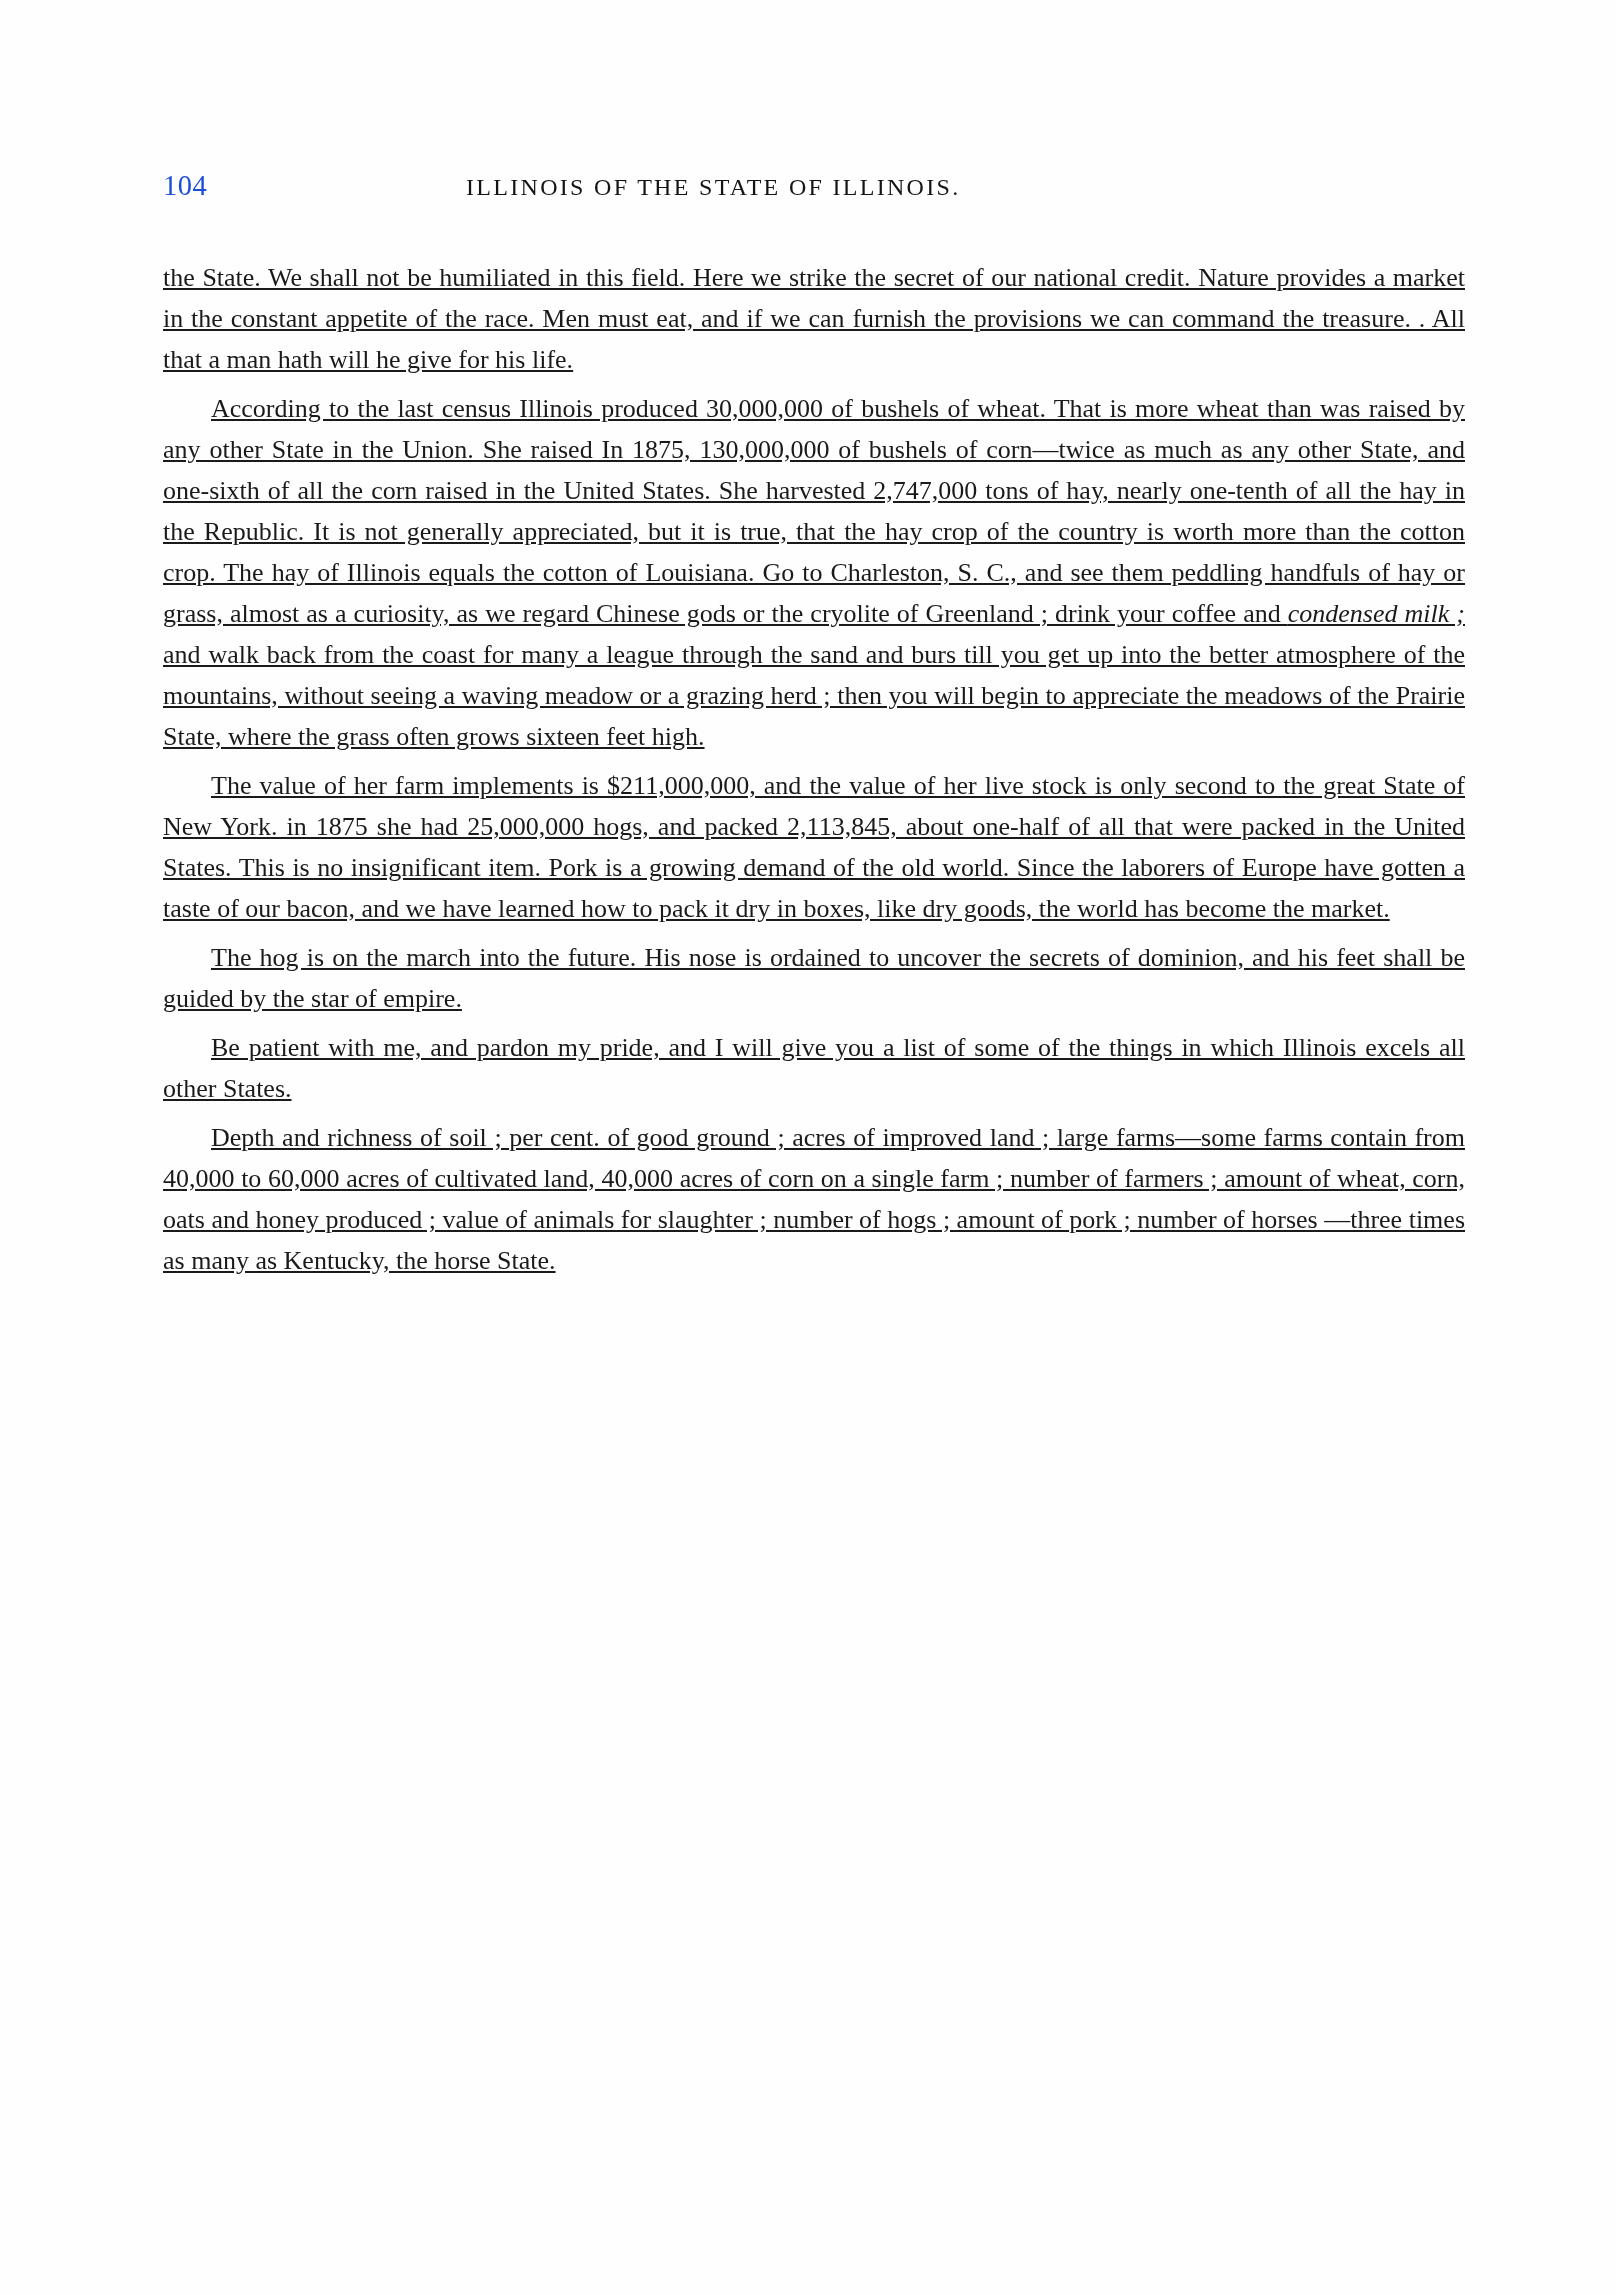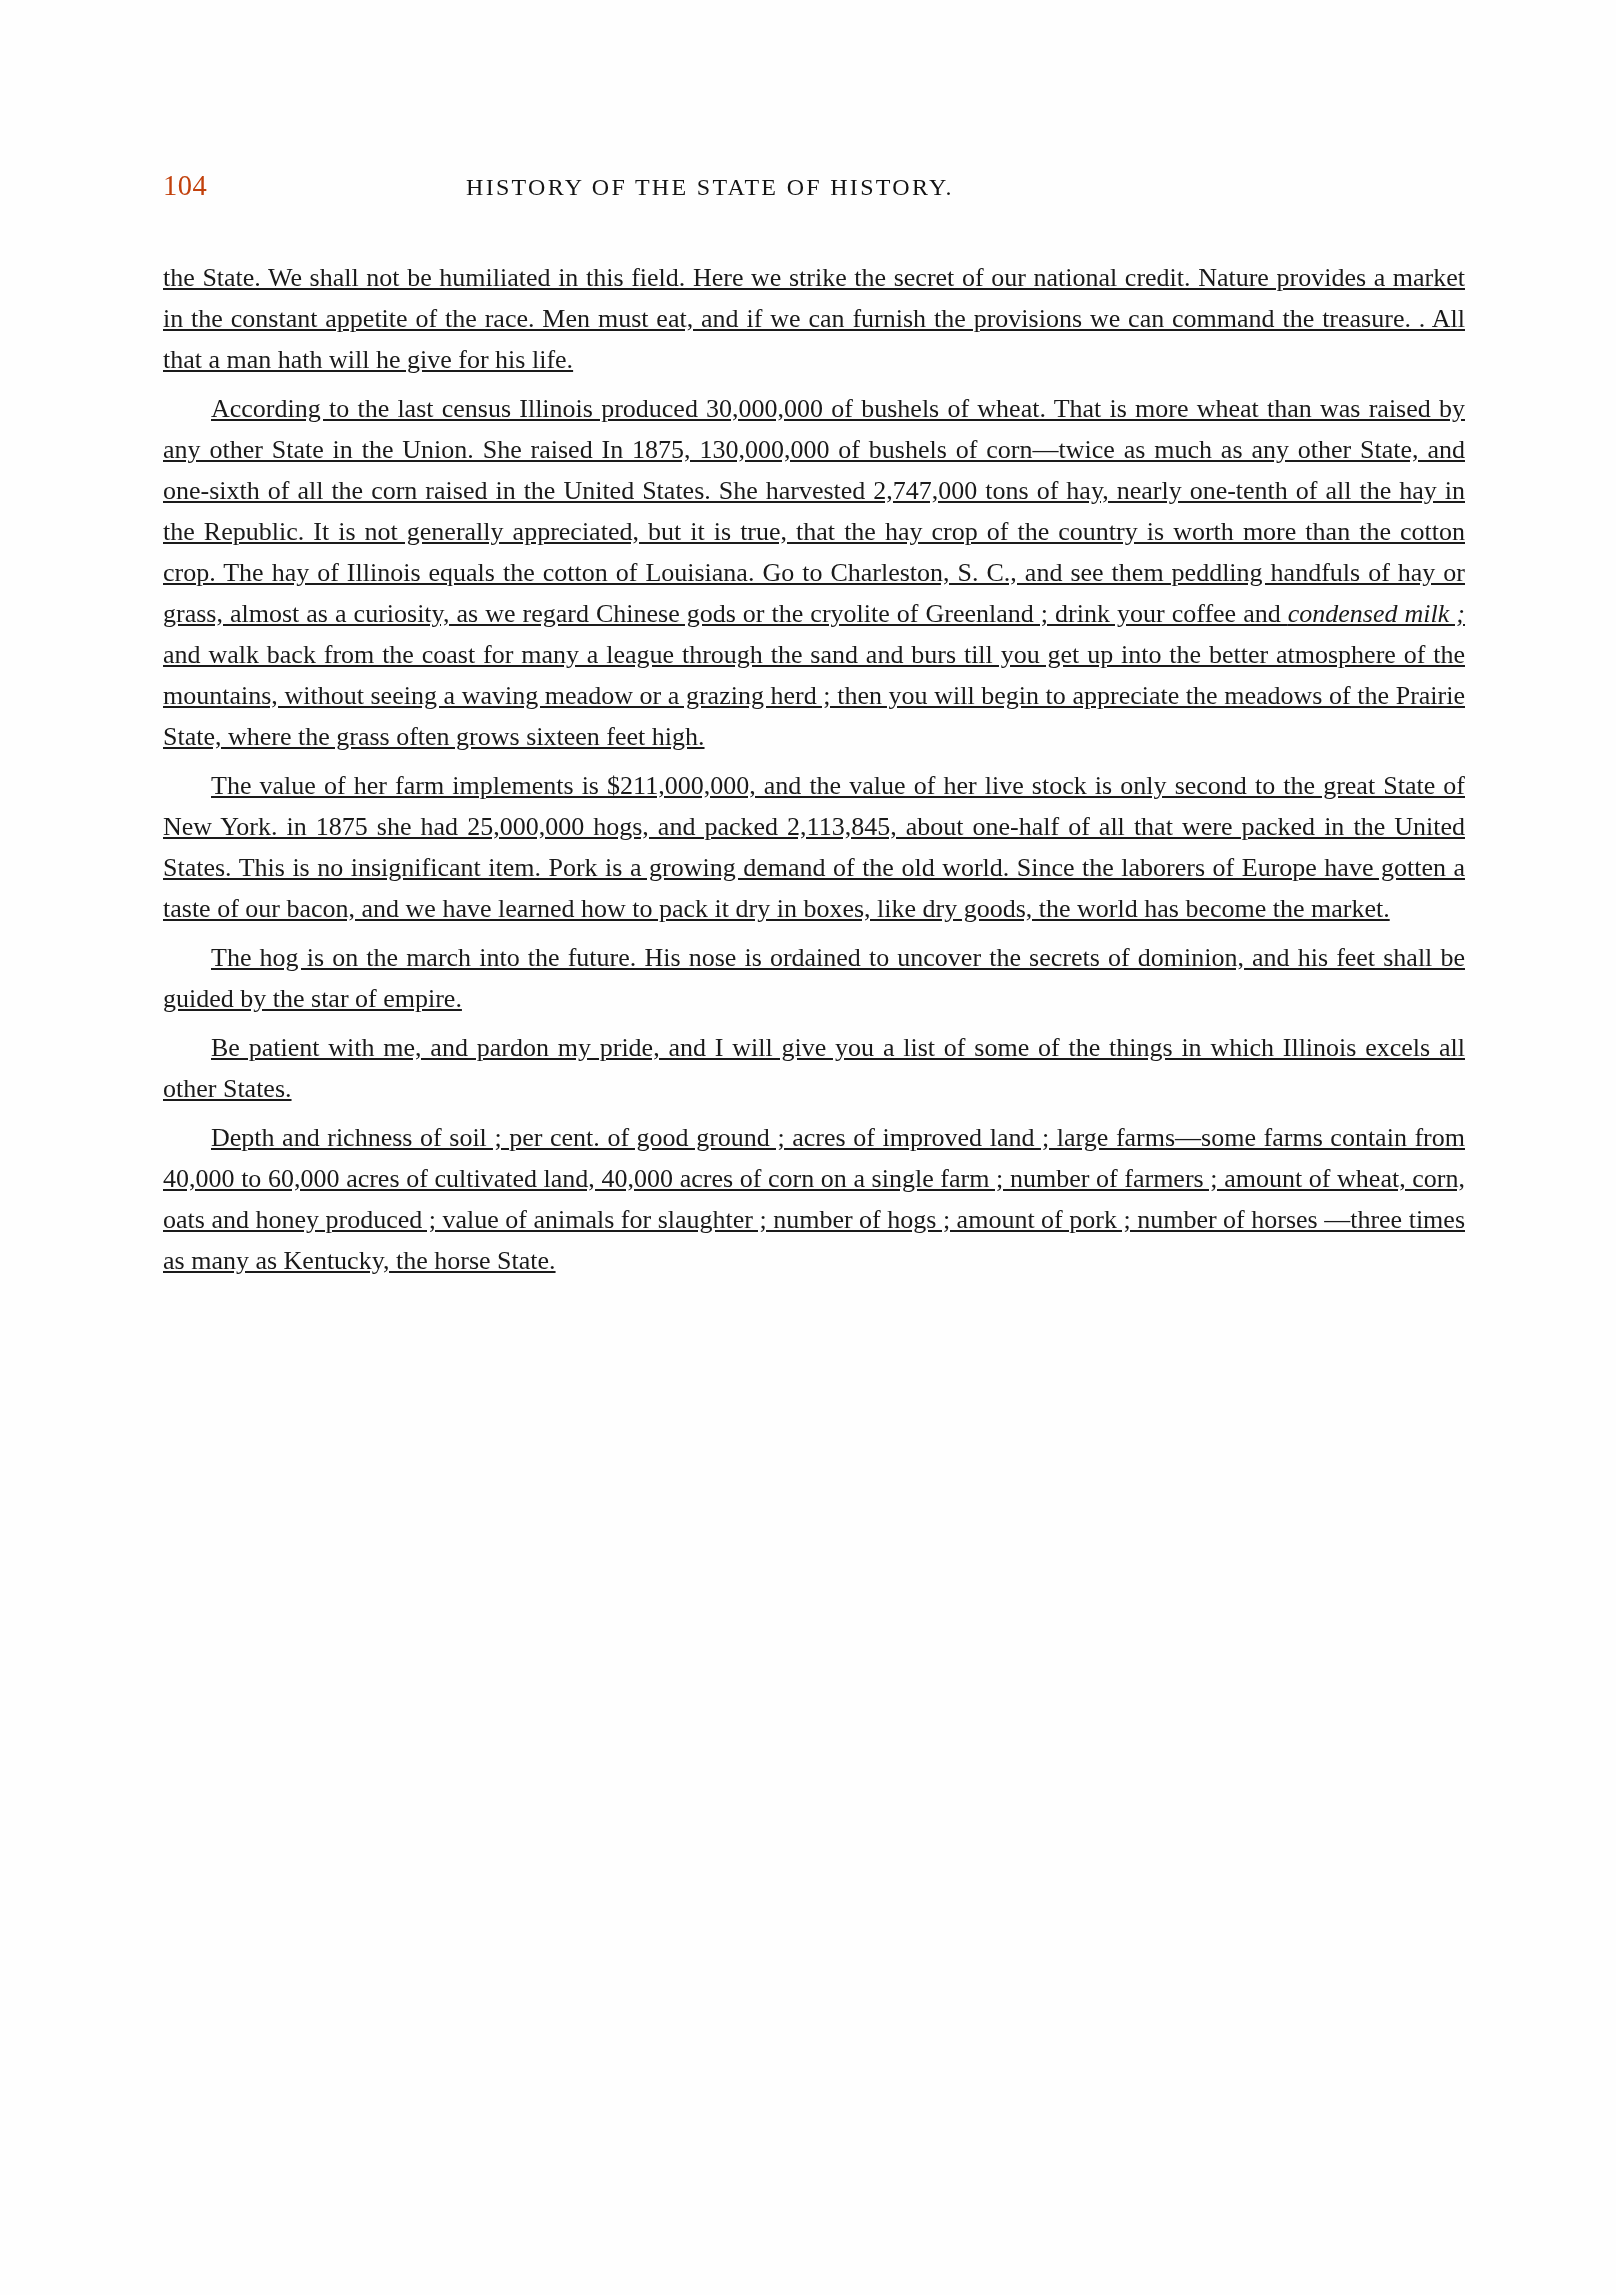--- a/index.html
+++ b/index.html
@@ -29,21 +29,21 @@
     left: 163px;
     width: 1304px;
     height: 32px;
   }
   .folio {
     position: absolute;
     left: 0;
     top: 0;
     font-size: 28.5px;
     letter-spacing: 0.5px;
-    color: #c2410c;
+    color: #1d4ed8;
   }
   .running-title {
     position: absolute;
     left: 303px;
     top: 3.7px;
     font-size: 24px;
     letter-spacing: 2.3px;
     color: #141414;
     white-space: nowrap;
   }
@@ -73,21 +73,21 @@
     font-style: italic;
   }
 </style>
 </head>
 <body>
 
 <div class="page">
 
   <div class="header">
     <div class="folio">104</div>
-    <div class="running-title">HISTORY OF THE STATE OF HISTORY.</div>
+    <div class="running-title">ILLINOIS OF THE STATE OF ILLINOIS.</div>
   </div>
 
   <div class="body-text">
     <p>the State.   We shall not  be humiliated in this field.   Here we strike the secret of  our national  credit.   Nature  provides a market in the constant appetite of  the race.   Men must eat, and if we can furnish the provisions we can command the treasure.   . All that a man  hath will he give for  his life.</p>
     <p class="indent"><span>According to the last census Illinois produced  30,000,000 of  bushels of wheat.   That is more wheat than was raised by any other State in the Union.   She raised In  1875, 130,000,000 of bushels of corn—twice  as much as any other State, and one-sixth of all the corn raised in the United States.   She harvested 2,747,000 tons of  hay, nearly one-tenth of  all the hay in the Republic.   It is not  generally appreciated, but it is true, that the hay crop of the country is worth  more  than  the  cotton  crop.   The hay of  Illinois equals  the cotton of  Louisiana.   Go to Charleston, S. C., and  see  them  peddling  handfuls of  hay  or  grass, almost as a curiosity, as  we  regard  Chinese  gods  or  the  cryolite  of  Greenland ;  drink  your coffee  and  </span><span class="ital">condensed  milk ;</span><span>  and  walk  back  from  the  coast  for  many a league through the sand  and  burs till you get up into the  better  atmosphere of  the  mountains, without  seeing a waving  meadow  or  a grazing herd ; then you will begin to appreciate the meadows of the Prairie State, where the grass often grows sixteen feet high.</span></p>
     <p class="indent">The value of  her farm implements is $211,000,000, and  the value of her live stock is only second to the great State of  New York.     in  1875 she had 25,000,000 hogs, and packed 2,113,845, about one-half of  all that were  packed  in the United States.   This is no insignificant item.   Pork is a growing  demand  of  the  old  world.   Since  the  laborers  of  Europe have gotten a taste of our bacon, and we have learned how to pack it dry in boxes, like dry goods, the world  has become the market.</p>
     <p class="indent">The hog is on the march into  the  future.   His  nose  is  ordained  to uncover the secrets of  dominion, and his feet shall be guided  by the star of  empire.</p>
     <p class="indent">Be  patient with me, and  pardon my pride, and  I will  give you a list of  some of  the things in which Illinois excels all other States.</p>
     <p class="indent">Depth  and  richness  of  soil ;  per  cent.  of  good  ground ;  acres  of improved  land ;  large  farms—some farms contain from 40,000  to  60,000 acres of cultivated land, 40,000 acres of corn on a single farm ; number of farmers ;  amount of  wheat, corn, oats and honey produced ; value of  animals for slaughter ;  number  of  hogs ;  amount  of  pork ;  number of horses —three times as many as Kentucky, the horse State.</p>
   </div>

